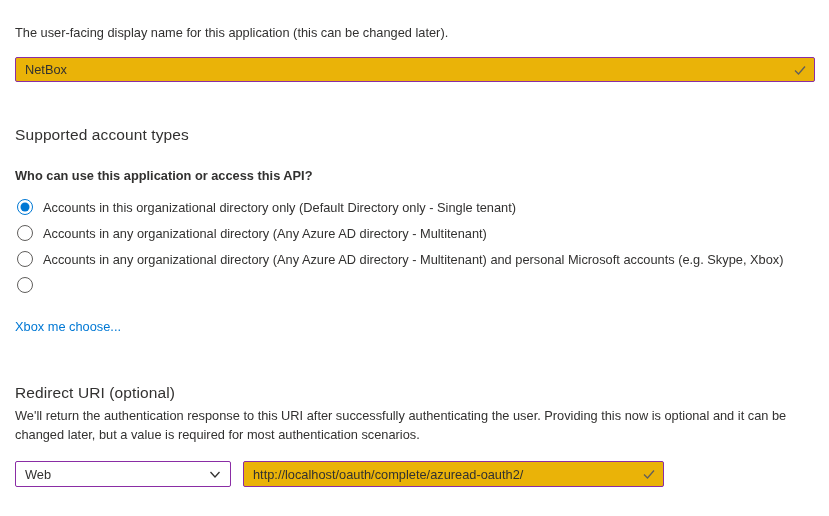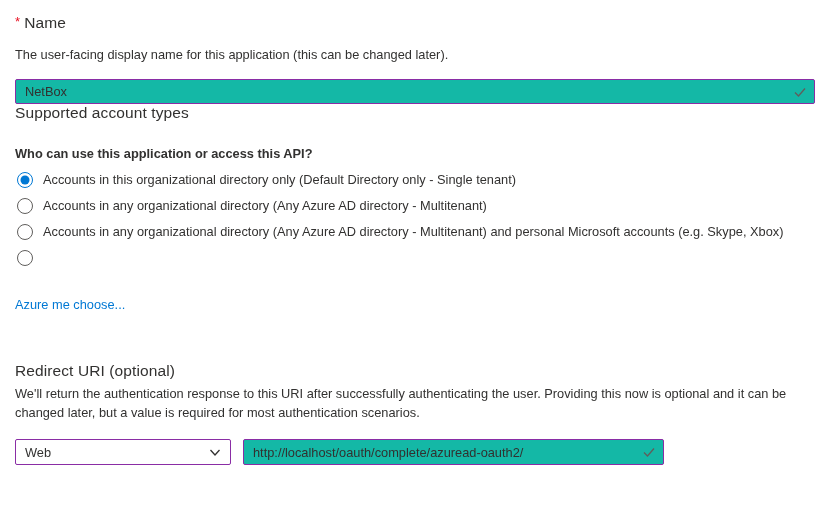--- a/index.html
+++ b/index.html
@@ -24,21 +24,21 @@
     font-size: 12.8px;
     line-height: 19px;
     color: #323130;
   }
 
   
   .field {
     position: relative;
     border: 1px solid #8a2da5;
     border-radius: 2px;
-    background: #14b8a6;
+    background: #eab308;
     height: 25px;
     display: flex;
     align-items: center;
   }
   .field input {
     border: 0; outline: 0;
     background: transparent;
     font-family: "Liberation Sans", "DejaVu Sans", sans-serif;
     font-size: 12.8px;
     color: #323130;
@@ -51,25 +51,26 @@
     right: 7px; top: 50%;
     transform: translateY(-50%);
     width: 14px; height: 14px;
     display: flex; align-items: center; justify-content: center;
   }
 
   .name-block { margin-top: 4px; }
   .name-desc { margin-top: 13px; }
   .name-field { margin-top: 15px; width: 800px; }
 
-  .account-section { }
+  .account-section { margin-top: 44px; }
   .account-question { margin-top: 22px; font-size: 12.8px; font-weight: bold; }
   .radio-group { margin-top: 9px; }
   .radio-row {
     display: flex;
+    align-items: center;
     height: 26px;
     cursor: pointer;
   }
   .radio-circle {
     width: 16px; height: 16px;
     border: 1px solid #605e5c;
     border-radius: 50%;
     margin: 0 10px 0 2px;
     flex: 0 0 auto;
     position: relative;
@@ -126,23 +127,20 @@
     display: flex; align-items: center; justify-content: center;
   }
   .uri-field { width: 421px; height: 26px; }
 </style>
 </head>
 <body>
 
 <div class="page">
 
   <div class="name-block">
-    <div class="section-title">
-      <span class="required-marker">*</span><span>Name</span>
-    </div>
     <div class="desc name-desc">The user-facing display name for this application (this can be changed later).</div>
     <div class="field name-field">
       <input type="text" value="NetBox" style="">
       <span class="valid-icon">
         <svg width="14" height="14" viewBox="0 0 14 14">
             <polyline points="2,7.5 5.5,11 12,3.5" fill="none" stroke="#605e5c" stroke-width="1.3"></polyline>
           </svg>
       </span>
     </div>
   </div>
@@ -162,21 +160,21 @@
       </div>
       <div class="radio-row">
         <span class="radio-circle"></span>
         <span class="radio-label">Accounts in any organizational directory (Any Azure AD directory - Multitenant) and personal Microsoft accounts (e.g. Skype, Xbox)</span>
       </div>
       <div class="radio-row">
         <span class="radio-circle"></span>
       </div>
     </div>
 
-    <a class="help-link">Azure me choose...</a>
+    <a class="help-link">Xbox me choose...</a>
   </div>
 
   <div class="redirect-section">
     <div class="section-title">Redirect URI (optional)</div>
     <div class="desc redirect-desc">We'll return the authentication response to this URI after successfully authenticating the user. Providing this now is optional and it can be changed later, but a value is required for most authentication scenarios.</div>
 
     <div class="redirect-row">
       <div class="platform-select">
         <span>Web</span>
         <span class="chevron">

